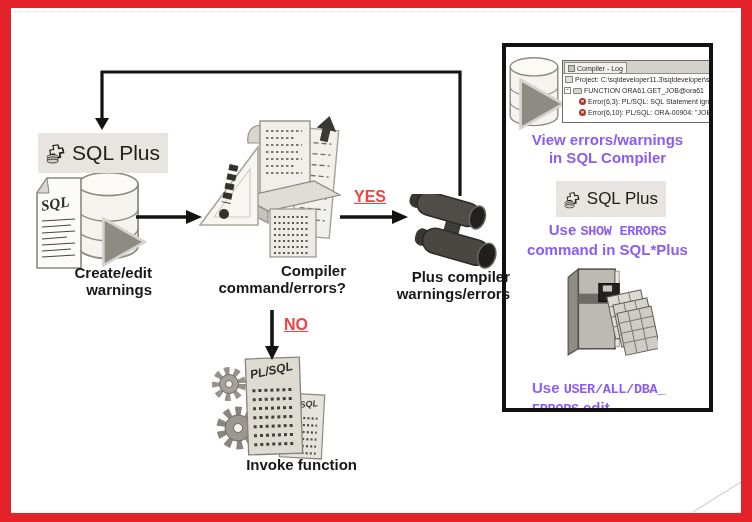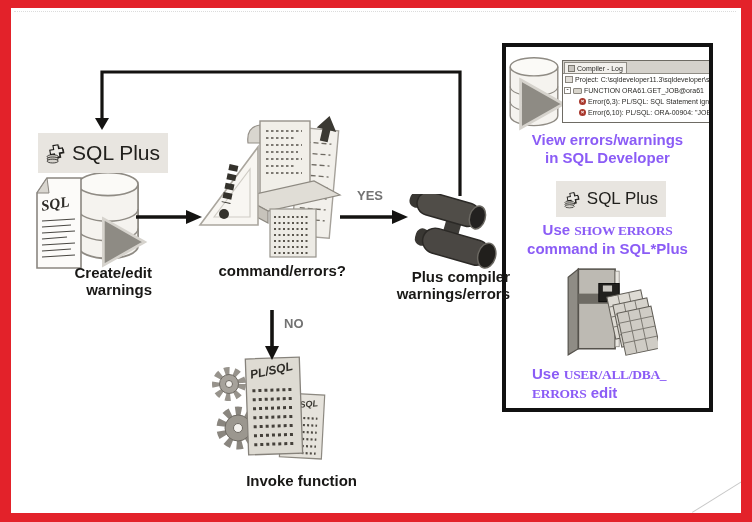--- a/index.html
+++ b/index.html
@@ -6,30 +6,30 @@
   .canvas{position:relative;width:752px;height:522px;background:#ffffff;overflow:hidden;
           font-family:"Liberation Sans",sans-serif;}
   .frame{position:absolute;inset:0;border:solid #e3222a;border-width:8px 11px 9px 11px;z-index:50;pointer-events:none;}
   .topline{position:absolute;left:14px;top:11px;width:722px;border-top:1px dotted #dcdcdc;z-index:1;}
   .cornerline{position:absolute;left:692px;top:512px;width:62px;border-top:1px solid #c9c9c9;
               transform:rotate(-32deg);transform-origin:left top;z-index:2;}
   .abs{position:absolute;}
   .cap{position:absolute;text-align:right;font-weight:700;font-size:15px;line-height:17px;
        color:#191816;z-index:6;}
   .cap span{display:block;}
-  .yesno{position:absolute;font-weight:800;font-size:13px;color:#737373;z-index:6;}
+  .yesno{position:absolute;font-weight:800;font-size:16px;color:#ef4444;z-index:6;text-decoration:underline;}
   .banner{position:absolute;display:flex;align-items:center;gap:6px;background:#e8e5e0;z-index:2;
           padding:12px 8px;box-sizing:border-box;}
   .banner .blabel{color:#21201d;white-space:nowrap;}
   
   .panel{position:absolute;left:502px;top:43px;width:211px;height:369px;box-sizing:border-box;
          border:4px solid #111;background:#fff;overflow:hidden;z-index:3;}
   .pcap{position:absolute;left:0;width:100%;text-align:center;font-weight:700;font-size:15px;
         line-height:18px;color:#8b5cf6;}
-  .mono{font-family:Liberation Serif, serif;font-weight:700;font-size:13.5px;letter-spacing:-0.3px;}
+  .mono{font-family:Liberation Mono, monospace;font-weight:700;font-size:13.5px;letter-spacing:-0.3px;}
   
   .logwin{position:absolute;left:56px;top:13px;width:150px;height:63px;background:#fff;
           border:1.5px solid #6e6b64;box-sizing:border-box;z-index:2;overflow:hidden;}
   .logtabs{height:12px;background:#d4d1cb;border-bottom:1px solid #8f8c85;display:flex;align-items:flex-end;}
   .logtab{display:inline-flex;align-items:center;gap:2px;background:#f2f0ec;border:1px solid #8f8c85;
           border-bottom:none;height:10px;margin-left:1px;padding:0 3px;
           font-size:7px;line-height:9px;color:#2a2926;white-space:nowrap;}
   .i-grid{width:7px;height:7px;background:#c8c5bf;border:1px solid #7a776f;box-sizing:border-box;flex:0 0 auto;}
   .log-row{display:flex;align-items:center;gap:2px;height:11px;padding-left:2px;white-space:nowrap;
            overflow:hidden;font-size:7px;color:#2a2926;}
@@ -156,20 +156,21 @@
         <line x1="76" y1="134" x2="112" y2="134"></line>
       <line x1="76" y1="140" x2="112" y2="140"></line>
     </g>
     <polygon points="2,112 60,34 60,112" fill="#f8f6f2" stroke="#aaa69e" stroke-width="1.6"></polygon>
     <polygon points="16,104 52,56 52,104" fill="none" stroke="#cfccc5" stroke-width="1.2"></polygon>
     <line x1="36" y1="52" x2="28" y2="90" stroke="#34322c" stroke-width="9" stroke-dasharray="6 3.5"></line>
     <circle cx="26" cy="101" r="5" fill="#34322c"></circle>
   </svg>
 
   <div class="cap" style="left:196px;top:262px;width:150px">
+    <span>Compiler</span>
     <span>command/errors?</span>
   </div>
 
   <svg class="abs" style="left:400px;top:194px;z-index:6" width="108" height="76" viewBox="0 0 110 78">
     <g transform="rotate(16 55 39)">
       <rect x="44" y="18" width="16" height="34" rx="4" fill="#3e3c38"></rect>
       <rect x="2" y="10" width="14" height="16" rx="7" fill="#393733"></rect>
       <rect x="10" y="6" width="66" height="24" rx="12" fill="#504d48" stroke="#2b2926" stroke-width="1.5"></rect>
       <ellipse cx="74" cy="18" rx="8" ry="12" fill="#232120" stroke="#6b6862" stroke-width="1.5"></ellipse>
       <rect x="18" y="44" width="14" height="18" rx="7" fill="#393733"></rect>
@@ -210,21 +211,21 @@
           <line x1="48" y1="47" x2="88" y2="47"></line>
         <line x1="48" y1="56" x2="88" y2="56"></line>
           <line x1="48" y1="65" x2="88" y2="65"></line>
         <line x1="48" y1="74" x2="88" y2="74"></line>
           <line x1="48" y1="83" x2="88" y2="83"></line>
         <line x1="48" y1="92" x2="88" y2="92"></line>
       </g>
     </g>
   </svg>
 
-  <div class="cap" style="left:213px;top:472px;width:144px">
+  <div class="cap" style="left:213px;top:456px;width:144px">
     <span>Invoke function</span>
   </div>
 
   <div class="panel">
 
     <svg class="abs" style="left:0;top:2px;z-index:1" width="56" height="86" viewBox="0 0 80 104">
       <path d="M6 16 v70 a34 14 0 0 0 68 0 v-70" fill="#f5f3ef" stroke="#8f8b84" stroke-width="2"></path>
       <path d="M6 44 a34 14 0 0 0 68 0" fill="none" stroke="#8f8b84" stroke-width="1.6"></path>
       <path d="M6 66 a34 14 0 0 0 68 0" fill="none" stroke="#8f8b84" stroke-width="1.6"></path>
       <ellipse cx="40" cy="16" rx="34" ry="13" fill="#fbfaf7" stroke="#8f8b84" stroke-width="2"></ellipse>
@@ -254,21 +255,21 @@
         <span>Error(6,3): PL/SQL: SQL Statement ignored</span>
       </div>
       <div class="log-row row-err">
         <span class="i-err"></span>
         <span>Error(6,10): PL/SQL: ORA-00904: "JOB_TIT</span>
       </div>
     </div>
 
     <div class="pcap" style="top:84px">
       <span style="display:block">View errors/warnings</span>
-      <span style="display:block">in SQL Developer</span>
+      <span style="display:block">in SQL Compiler</span>
     </div>
 
     <div class="banner" style="left:50px;top:134px;width:110px;height:36px">
       <svg width="25" height="29" viewBox="0 0 36 38">
         <g transform="rotate(-10 18 14)">
           <path d="M14 5 h9 v7 h7 v8 h-7 v7 h-9 v-7 h-7 v-8 h7 z" fill="#3a3833" transform="translate(2,2)"></path>
           <path d="M14 5 h9 v7 h7 v8 h-7 v7 h-9 v-7 h-7 v-8 h7 z" fill="#eceae6" stroke="#1c1b19" stroke-width="2"></path>
         </g>
         <ellipse cx="12" cy="25.5" rx="10" ry="3.4" fill="#d6d3cd" stroke="#1c1b19" stroke-width="1.4"></ellipse>
         <ellipse cx="12" cy="29.5" rx="10" ry="3.4" fill="#c9c6c0" stroke="#1c1b19" stroke-width="1.4"></ellipse>
@@ -316,21 +317,21 @@
         <g stroke="#7b7871" stroke-width="0.9">
           <line x1="73" y1="42" x2="73" y2="84"></line>
             <line x1="84" y1="42" x2="84" y2="84"></line>
           <line x1="62" y1="52" x2="96" y2="52"></line>
             <line x1="62" y1="62" x2="96" y2="62"></line>
           <line x1="62" y1="72" x2="96" y2="72"></line>
         </g>
       </g>
     </svg>
 
-    <div class="pcap" style="top:318px;left:26px;width:175px;text-align:left">
+    <div class="pcap" style="top:332px;left:26px;width:175px;text-align:left">
       <span style="display:block">
         <span>Use </span><span class="mono">USER/ALL/DBA_</span>
       </span>
       <span style="display:block">
         <span class="mono">ERRORS</span><span> edit</span>
       </span>
     </div>
 
   </div>
 

